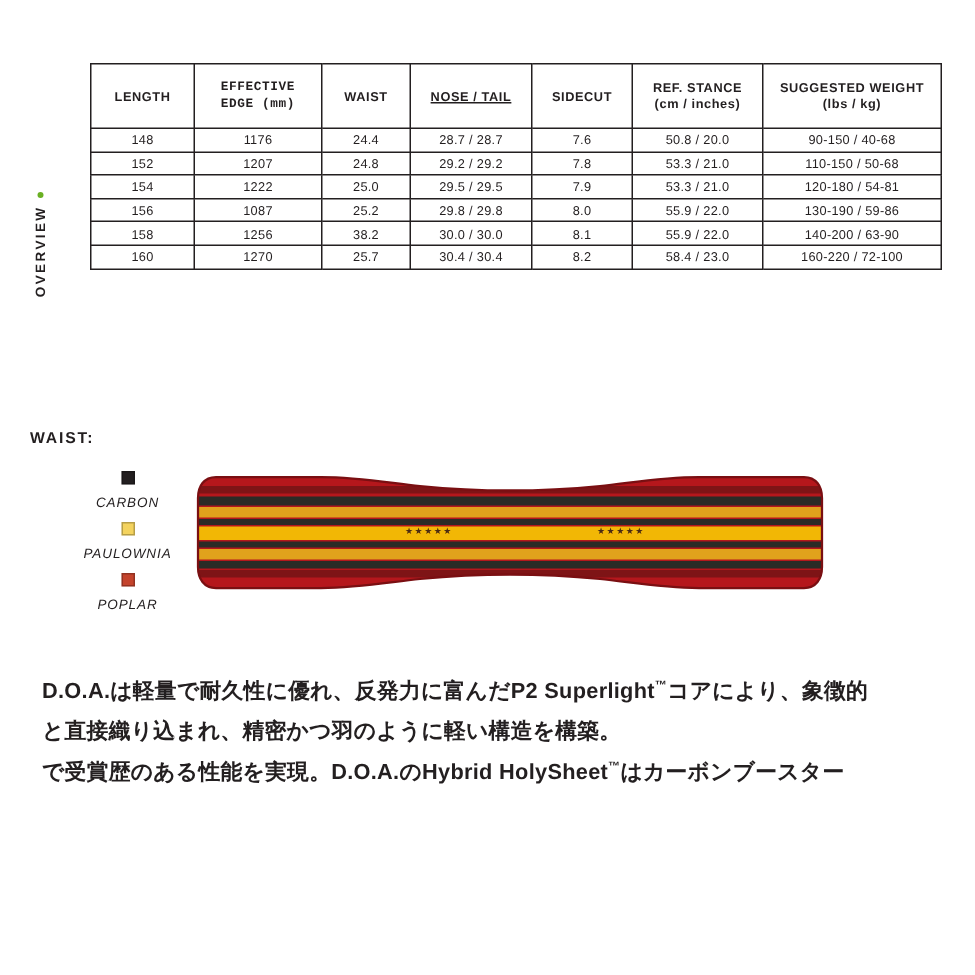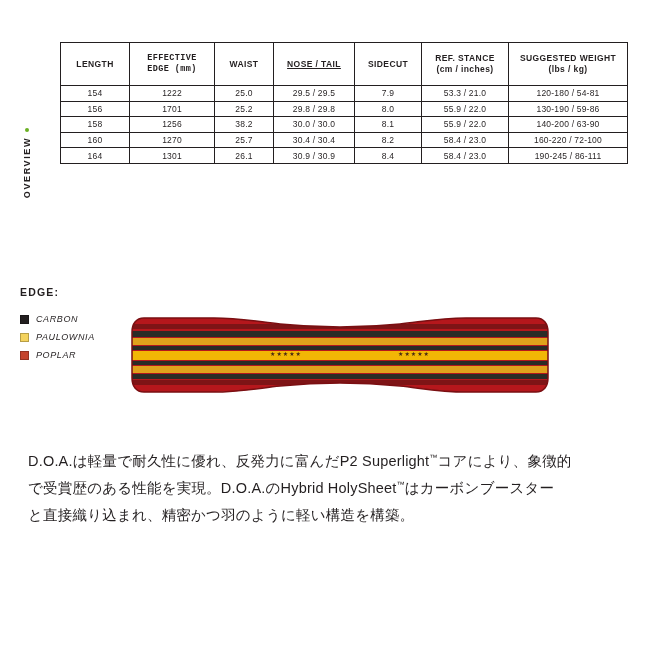--- a/index.html
+++ b/index.html
@@ -101,20 +101,21 @@
     font-weight: bold;
     letter-spacing: 1.2px;
     color: #231f20;
     margin-bottom: 16px;
   }
   .legend-row {
     display: flex;
     align-items: center;
     gap: 7px;
     margin-bottom: 8px;
+    flex-direction: column;
   }
   .legend-swatch {
     width: 9px;
     height: 9px;
     flex: 0 0 9px;
     border: 1px solid rgba(0,0,0,0.25);
     box-sizing: border-box;
   }
   .legend-name {
     font-size: 9px;
@@ -138,20 +139,21 @@
   
   .desc {
     position: absolute;
     left: 28px;
     top: 448px;
     width: 600px;
     font-size: 14.5px;
     line-height: 1.85;
     color: #231f20;
     letter-spacing: 0.2px;
+    font-weight: bold;
   }
   .desc p { margin: 0; }
   sup.tm {
     font-size: 8px;
     vertical-align: super;
     line-height: 0;
   }
 </style>
 </head>
 <body>
@@ -182,32 +184,50 @@
             <span class="th-sub">REF. STANCE</span>
             <span class="th-sub">(cm / inches)</span>
           </th>
           <th class="col-weight">
             <span class="th-sub">SUGGESTED WEIGHT</span>
             <span class="th-sub">(lbs / kg)</span>
           </th>
         </tr>
       </thead>
       <tbody>
+        <tr>
+          <td>148</td>
+          <td>1176</td>
+          <td>24.4</td>
+          <td>28.7 / 28.7</td>
+          <td>7.6</td>
+          <td>50.8 / 20.0</td>
+          <td>90-150 / 40-68</td>
+        </tr>
+        <tr>
+          <td>152</td>
+          <td>1207</td>
+          <td>24.8</td>
+          <td>29.2 / 29.2</td>
+          <td>7.8</td>
+          <td>53.3 / 21.0</td>
+          <td>110-150 / 50-68</td>
+        </tr>
         <tr>
           <td>154</td>
           <td>1222</td>
           <td>25.0</td>
           <td>29.5 / 29.5</td>
           <td>7.9</td>
           <td>53.3 / 21.0</td>
           <td>120-180 / 54-81</td>
         </tr>
         <tr>
           <td>156</td>
-          <td>1701</td>
+          <td>1087</td>
           <td>25.2</td>
           <td>29.8 / 29.8</td>
           <td>8.0</td>
           <td>55.9 / 22.0</td>
           <td>130-190 / 59-86</td>
         </tr>
         <tr>
           <td>158</td>
           <td>1256</td>
           <td>38.2</td>
@@ -218,40 +238,31 @@
         </tr>
         <tr>
           <td>160</td>
           <td>1270</td>
           <td>25.7</td>
           <td>30.4 / 30.4</td>
           <td>8.2</td>
           <td>58.4 / 23.0</td>
           <td>160-220 / 72-100</td>
         </tr>
-        <tr>
-          <td>164</td>
-          <td>1301</td>
-          <td>26.1</td>
-          <td>30.9 / 30.9</td>
-          <td>8.4</td>
-          <td>58.4 / 23.0</td>
-          <td>190-245 / 86-111</td>
-        </tr>
       </tbody>
     </table>
   </div>
 
   <div class="overview-label">
     <span class="overview-dot"></span>
     <span class="overview-text">OVERVIEW</span>
   </div>
 
   <div class="core-legend">
-    <div class="core-title">EDGE:</div>
+    <div class="core-title">WAIST:</div>
     <div class="legend-row">
       <span class="legend-swatch" style="background:#231f20"></span>
       <span class="legend-name">CARBON</span>
     </div>
     <div class="legend-row">
       <span class="legend-swatch" style="background:#f4d35e"></span>
       <span class="legend-name">PAULOWNIA</span>
     </div>
     <div class="legend-row">
       <span class="legend-swatch" style="background:#c4432c"></span>
@@ -312,17 +323,17 @@
                C230,28 190,28 150,24
                C130,22 110,18 84,18 Z" fill="none" stroke="#7a0f12" stroke-width="1.5"></path>
 
       <text x="140" y="56" font-family="'Liberation Sans', sans-serif" font-size="6" fill="#4a2a12" letter-spacing="1">★★★★★</text>
       <text x="268" y="56" font-family="'Liberation Sans', sans-serif" font-size="6" fill="#4a2a12" letter-spacing="1">★★★★★</text>
     </svg>
   </div>
 
   <div class="desc">
     <p><span>D.O.A.は軽量で耐久性に優れ、反発力に富んだP2 Superlight</span><sup class="tm">™</sup><span>コアにより、象徴的</span></p>
+    <p>と直接織り込まれ、精密かつ羽のように軽い構造を構築。</p>
     <p><span>で受賞歴のある性能を実現。D.O.A.のHybrid HolySheet</span><sup class="tm">™</sup><span>はカーボンブースター</span></p>
-    <p>と直接織り込まれ、精密かつ羽のように軽い構造を構築。</p>
   </div>
 
 </div>
 
 </body></html>

